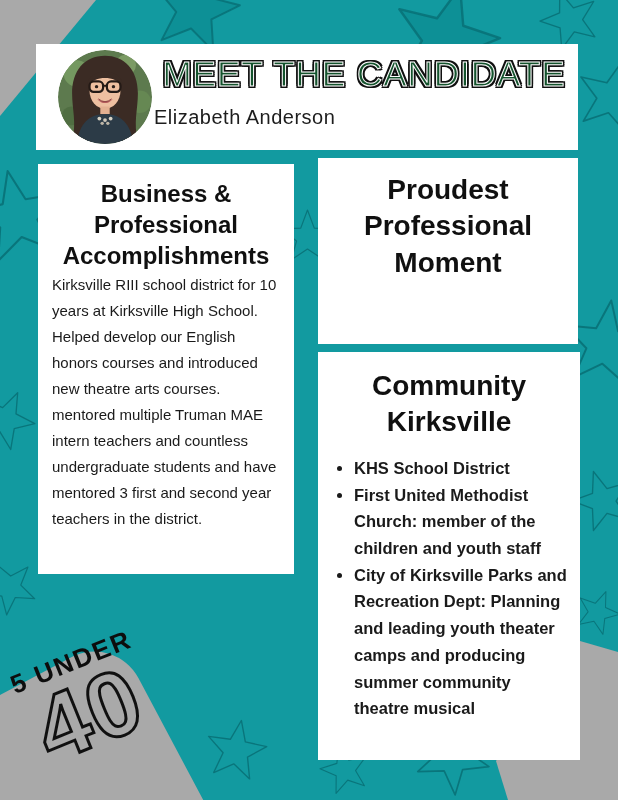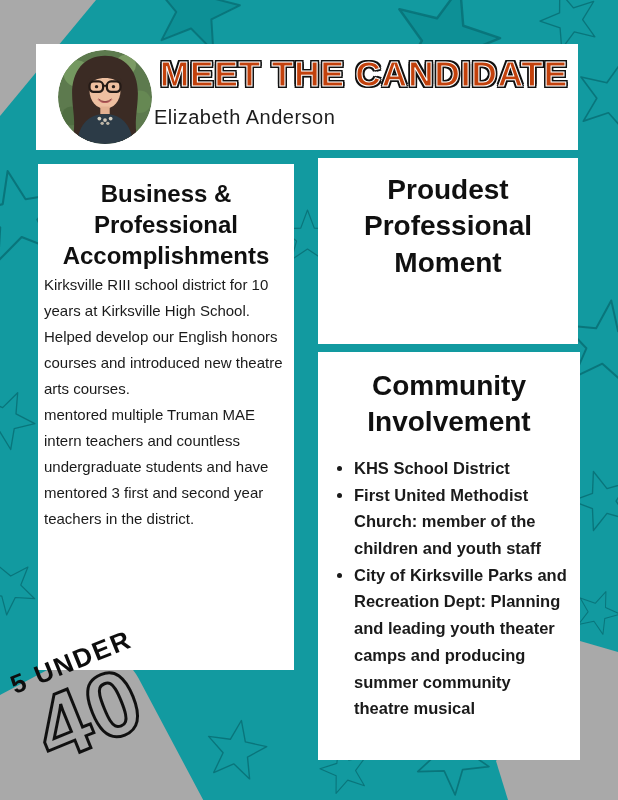--- a/index.html
+++ b/index.html
@@ -31,32 +31,32 @@
     position:absolute;background:#ffffff;z-index:20;
     color:#141414;box-sizing:border-box;
   }
   .header-card{left:36px;top:44px;width:542px;height:106px;}
   .avatar{
     position:absolute;left:22px;top:6px;width:94px;height:94px;border-radius:50%;
     overflow:hidden;
   }
   .title{
     position:absolute;left:118px;top:10px;width:420px;text-align:center;
-    font-size:35px;font-weight:700;letter-spacing:1px;color:#c2410c;
+    font-size:35px;font-weight:400;letter-spacing:1px;color:#14532d;
     -webkit-text-stroke:1px #ffffff;
     text-shadow:
       2px 0 0 #111,-2px 0 0 #111,0 2px 0 #111,0 -2px 0 #111,
       2px 2px 0 #111,-2px 2px 0 #111,2px -2px 0 #111,-2px -2px 0 #111;
     white-space:nowrap;
   }
   .subtitle{
     position:absolute;left:118px;top:62px;width:420px;text-align:left;
     font-size:20px;font-weight:400;letter-spacing:0.5px;color:#1d1d1d;
   }
-  .acc-card{left:38px;top:164px;width:256px;height:506px;padding:14px 6px;overflow:hidden;}
+  .acc-card{left:38px;top:164px;width:256px;height:410px;padding:14px 14px;overflow:hidden;}
   .card h2{margin:0;text-align:center;font-weight:800;color:#101010;}
   .acc-card h2{font-size:24px;line-height:1.3;}
   .acc-body{margin-top:0;font-size:15px;line-height:1.74;color:#1a1a1a;}
   .acc-body p{margin:0;}
   .proud-card{left:318px;top:158px;width:260px;height:186px;padding:14px 10px;overflow:hidden;}
   .proud-card h2{font-size:28px;line-height:1.3;}
   .proud-body{margin-top:12px;font-size:16px;line-height:1.62;text-align:center;color:#1a1a1a;}
   .comm-card{left:318px;top:352px;width:262px;height:408px;padding:16px 12px;overflow:hidden;}
   .comm-card h2{font-size:28px;line-height:1.3;}
   .comm-list{margin:14px 0 0 0;padding-left:24px;font-size:16.5px;line-height:1.62;color:#1a1a1a;font-weight:bold;}
@@ -149,21 +149,21 @@
       <p>Helped develop our English honors courses and introduced new theatre arts courses.</p>
       <p>mentored multiple Truman MAE intern teachers and countless undergraduate students and have mentored 3 first and second year teachers in the district.</p>
     </div>
   </div>
 
   <div class="card proud-card">
     <h2>Proudest Professional Moment</h2>
   </div>
 
   <div class="card comm-card">
-    <h2>Community Involvement</h2>
+    <h2>Community Kirksville</h2>
     <ul class="comm-list">
       <li>KHS School District</li>
       <li>First United Methodist Church: member of the children and youth staff</li>
       <li>City of Kirksville Parks and Recreation Dept: Planning and leading youth theater camps and producing summer community theatre musical</li>
     </ul>
   </div>
 
   <div class="badge-text">
     <div class="badge-line1">5 UNDER</div>
     <div class="badge-line2">40</div>

